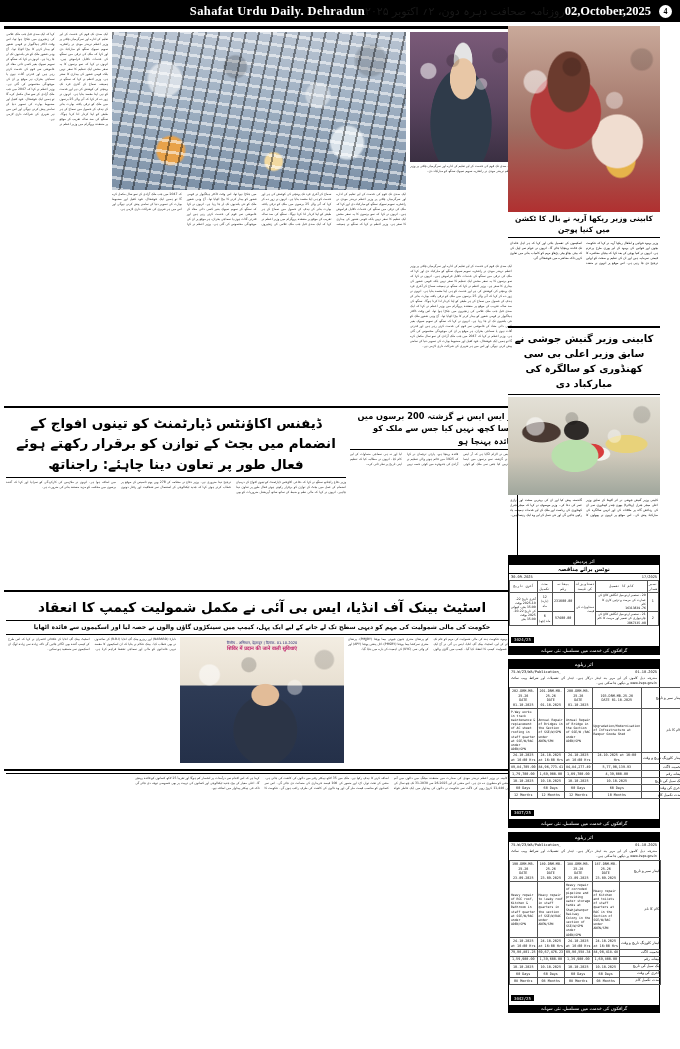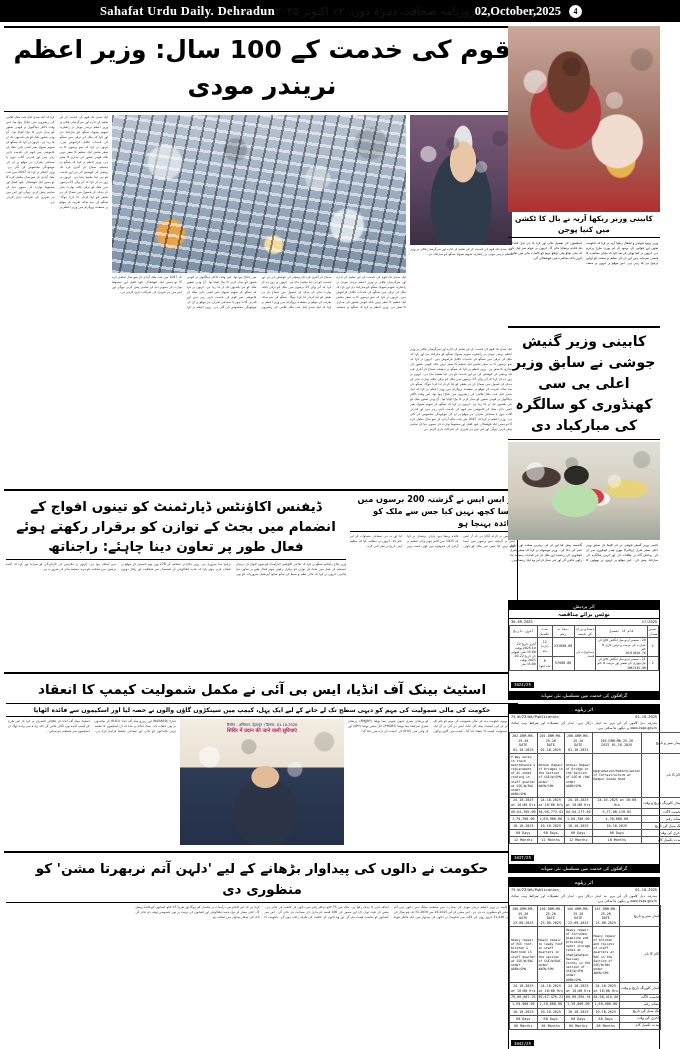--- a/index.html
+++ b/index.html
@@ -7,21 +7,21 @@
     width: 680px; height: 1049px;
     background: #ffffff;
     font-family: "Liberation Serif", serif;
     overflow: hidden;
   }
   .page { position: relative; width: 680px; height: 1049px; background:#fff; }
 
   
   .masthead {
     height: 22px; background:#000; color:#fff;
-    display:flex; align-items:center; justify-content:center;
+    display:flex; align-items:center; justify-content:flex-end;
     padding: 0 8px 0 10px;
   }
   .mh-left { font-weight:700; font-size:12.5px; letter-spacing:.4px; }
   .mh-center { font-size:11px; direction:rtl; font-family:"DejaVu Sans", sans-serif; opacity:.95;}
   .mh-right { display:flex; align-items:center; gap:8px;}
   .mh-date { font-weight:700; font-size:12.5px;font-family:Liberation Serif, serif;}
   .mh-badge {
     width:13px;height:13px;border-radius:50%;background:#fff;color:#000;
     font-size:8px;display:flex;align-items:center;justify-content:center;font-weight:700;
   }
@@ -98,21 +98,21 @@
   }
   .podium {
     background:
       radial-gradient(ellipse at 52% 46%, #e2bc98 0 11%, transparent 12%),
       radial-gradient(ellipse at 52% 74%, #2b3446 0 26%, transparent 27%),
       radial-gradient(ellipse at 52% 66%, #c0392b 0 4%, transparent 5%),
       linear-gradient(180deg,#f3ede2 0%, #e8e0d2 38%, #2e3b55 39%, #243049 100%);
   }
 
   
-  .sb-hl { font-size:14px; text-align:center; line-height:1.5; padding:3px 2px; }
+  .sb-hl { font-size:10px; text-align:center; line-height:1.5; padding:3px 2px; }
   .sb-body { font-size:3.1px; columns:2; column-gap:4px; line-height:1.6; padding:3px 2px;
              text-align:justify; direction:rtl; font-family:"DejaVu Sans", sans-serif; }
 
   
   .tender-box { border:1px solid #000; margin-top:4px; background:#fff; }
   .tender-hdr {
     background:#000; color:#fff; text-align:center; font-size:5px;
     direction:rtl; padding:1.5px 0; font-family:"DejaVu Sans", sans-serif;
   }
   .tender-sub {
@@ -153,21 +153,20 @@
     <div class="mh-right">
       <div class="mh-date">02,October,2025</div>
       <div class="mh-badge">4</div>
     </div>
   </div>
 
   <div class="main-col">
 
     <div class="hr-med"></div>
 
-    <div class="hl headline-main">قوم کی خدمت کے 100 سال: وزیر اعظم نریندر مودی</div>
 
     <div class="hr-thin"></div>
 
     <div class="flexrow" style="margin-top:3px;">
 
       <div style="width:106px; padding:0 2px;">
         <div class="tiny-cols" style="columns:2; height:372px;">ایک صدی تک قوم کی خدمت کے لیے تعلیم کے ادارے اور سرگرمیاں چلانے پر وزیر اعظم نریندر مودی نے راشٹریہ سویم سیوک سنگھ کو مبارکباد دی اور کہا کہ ملک کی ترقی میں سنگھ کی خدمات ناقابل فراموش ہیں۔ انہوں نے کہا کہ سو برسوں کا یہ سفر محض ایک تنظیم کا سفر نہیں بلکہ قومی شعور کی بیداری کا سفر ہے۔ وزیر اعظم نے کہا کہ سنگھ نے ہمیشہ سماج کے آخری فرد تک پہنچنے کی کوشش کی ہے اور خدمت کو ہی اپنا مقصد بنایا ہے۔ انہوں نے زور دے کر کہا کہ آنے والے 25 برسوں میں ملک کو ترقی یافتہ بھارت بنانے کے ہدف کے حصول میں سماج کے ہر طبقے کو اپنا کردار ادا کرنا ہوگا۔ سنگھ کی صد سالہ تقریب کے موقع پر منعقدہ پروگرام میں وزیر اعظم نے کہا کہ ایک صدی قبل جب ملک غلامی کی زنجیروں میں جکڑا ہوا تھا، اس وقت ڈاکٹر ہیڈگیوار نے قومی شعور کو بیدار کرنے کا بیڑا اٹھایا تھا۔ آج وہی شعور ملک کو نئی بلندیوں تک لے جا رہا ہے۔ انہوں نے کہا کہ سنگھ کے سویم سیوک بغیر کسی ذاتی مفاد کے خاموشی سے قوم کی خدمت کرتے رہے ہیں اور قدرتی آفات ہوں یا سماجی بحران، ہر موقع پر ان کی موجودگی محسوس کی گئی ہے۔ وزیر اعظم نے کہا کہ 2047 میں جب ملک آزادی کے سو سال مکمل کرے گا تو ہمیں ایک خوشحال، خود کفیل اور مضبوط بھارت کی تصویر دنیا کے سامنے پیش کرنی ہوگی اور اس میں ہر شہری کی شراکت داری لازمی ہے۔</div>
       </div>
 
       <div style="width:298px; padding:0 2px;">
@@ -219,21 +218,20 @@
         </div>
         <div style="width:170px;padding:0 2px;">
           <div class="tiny-cols" style="columns:2; height:128px;">وزیر بہبود، حکومت ہند کی مالی شمولیت کی مہم کو عام تک پہنچانے کے لیے، اسٹیٹ بینک آف انڈیا، ایس بی آئی نے آج ایک مالی شمولیت کیمپ کا انعقاد کیا گیا۔ کیمپ میں گاؤں والوں کو پردھان منتری جیون جیوتی بیما یوجنا (PMJJBY)، پردھان منتری سرکشا بیما یوجنا (PMSBY)، اٹل پنشن یوجنا (APY) اور کے وائی سی (KYC) کی اہمیت کے بارے میں بتایا گیا۔</div>
         </div>
       </div>
     </div>
 
     <div class="hr-med" style="margin-top:2px;"></div>
 
     <div style="padding:2px;">
-      <div class="hl sec-hl">حکومت نے دالوں کی پیداوار بڑھانے کے لیے 'دلہن آتم نربھرتا مشن' کو منظوری دی</div>
       <div class="hr-thin"></div>
       <div class="tiny-cols" style="columns:4; height:166px; margin-top:2px;">مرکزی کابینہ نے وزیر اعظم نریندر مودی کی صدارت میں منعقدہ میٹنگ میں دالوں میں آتم نربھرتا مشن کو منظوری دے دی ہے۔ اس مشن کے لیے 2025-26 سے 2030-31 تک چھ سال کی مدت میں 11,440 کروڑ روپے کی لاگت سے حکومت نے دالوں کی پیداوار میں ایک خاطر خواہ اضافہ کرنے کا ہدف رکھا ہے۔ ملک میں 35 لاکھ ہیکٹر رقبے میں دالوں کی کاشت کی جاتی ہے۔ مشن کے تحت توار، اڑد اور مسور کی 100 فیصد خریداری کی ضمانت دی جائے گی۔ اس سے کسانوں کو مناسب قیمت ملے گی اور وہ دالوں کی کاشت کی طرف راغب ہوں گے۔ حکومت کا کہنا ہے کہ اس اقدام سے درآمدات پر انحصار کم ہوگا اور تقریباً 25 لاکھ کسانوں کو فائدہ پہنچے گا۔ اعلی معیار کے بیج، جدید ٹیکنالوجی اور کسانوں کی تربیت پر بھی خصوصی توجہ دی جائے گی تاکہ فی ہیکٹر پیداوار میں اضافہ ہو۔</div>
     </div>
 
   </div>
 
   <div class="right-col">
 
     <div class="photo mother" style="height:186px;width:100%;"></div>
     <div class="hl" style="font-size:7.4px;text-align:center;padding:2px 1px;">کابینی وزیر ریکھا آریہ نے بال کا ٹکشن میں کنیا پوجن</div>

